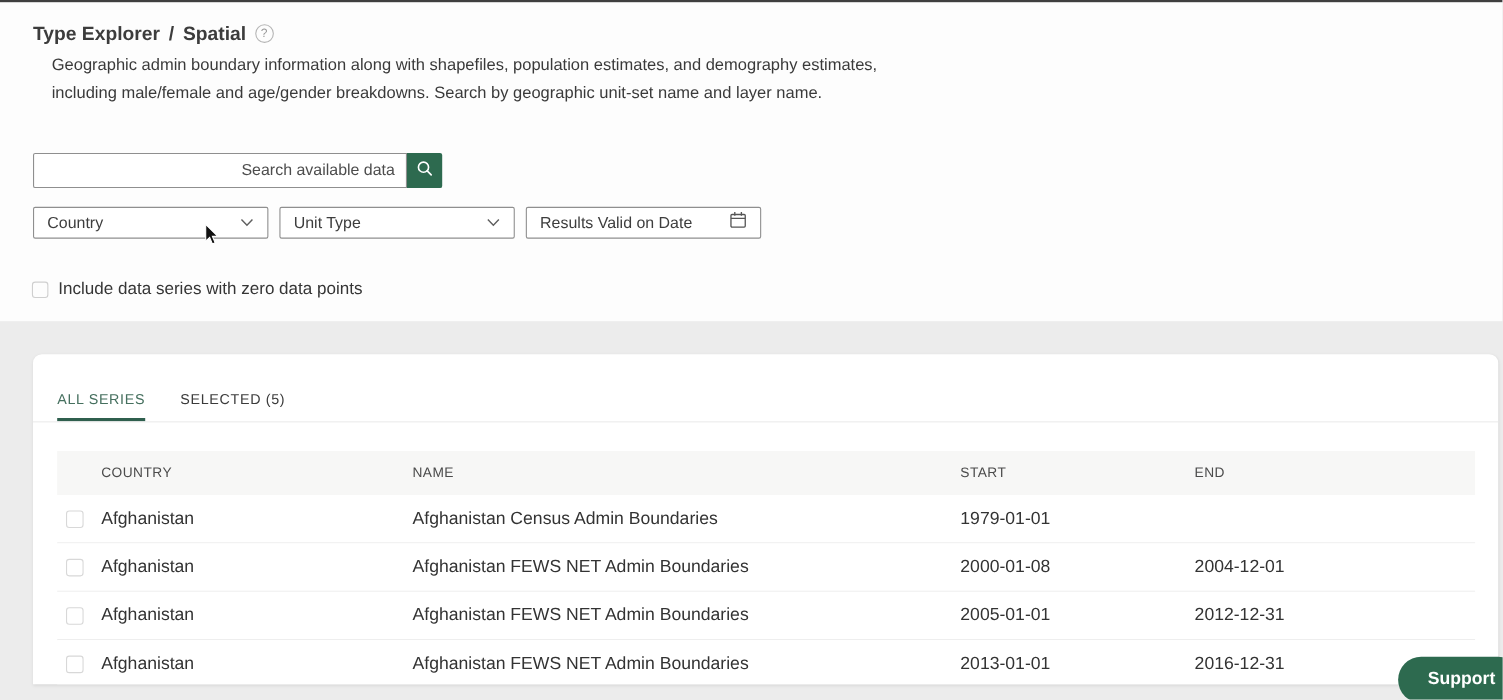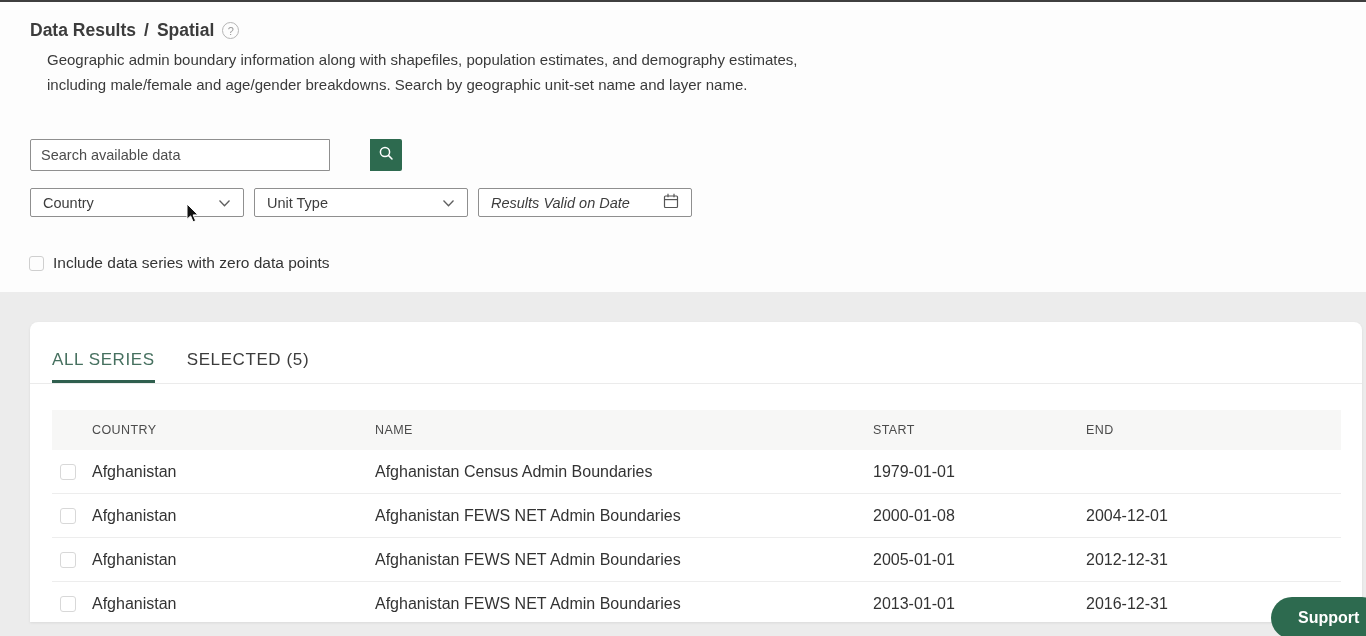--- a/index.html
+++ b/index.html
@@ -22,59 +22,59 @@
     margin-left:8px; width:17px; height:17px; border:1px solid #b5b5b5; border-radius:50%;
     font-size:11px; font-weight:normal; color:#9a9a9a; display:flex; align-items:center; justify-content:center;
   }
 
   
   .description { position:absolute; left:30px; top:48px; font-size:15px; color:#3a3a3a; line-height:24.5px; white-space:nowrap;margin-left:17px; }
 
   
   .search-row { position:absolute; left:30px; top:139px; width:372px; height:32px; }
   .search-input {
-    position:absolute; left:0; top:0; width:300px; height:32px;
+    position:absolute; left:0; top:0; width:340px; height:32px;
     border:1px solid #8f8f8f; border-radius:2px 0 0 2px; background:#fff;
-    padding:0 10px; font-size:14.5px; color:#333; font-family:"Liberation Sans", sans-serif; outline:none;
+    padding:0 10px; font-size:14.5px; color:#333; font-family:"Liberation Sans", sans-serif; outline:none;text-align:right;
   }
   .search-input::placeholder { color:#4d4d4d; opacity:1; }
   .search-btn {
     position:absolute; left:340px; top:0; width:32px; height:32px; border:none;
     background:#2d6a4f; border-radius:0 2px 2px 0; cursor:pointer;
     display:flex; align-items:center; justify-content:center;
   }
 
   
   .filter-row { position:absolute; left:30px; top:188px; height:30px; }
   .dropdown {
     position:absolute; top:0; width:214px; height:29px;
     border:1px solid #8f8f8f; border-radius:2px; background:#fff;
     display:flex; align-items:center; padding:0 12px; cursor:pointer;
   }
   .dropdown .dd-label { font-size:14.5px; color:#3d3d3d; flex:1; }
   .dd-country { left:0; }
   .dd-unit { left:224px; }
-  .dd-date { left:448px;font-style:italic; }
+  .dd-date { left:448px; }
 
   
   .checkbox-row { position:absolute; left:29px; top:253px; height:20px; display:flex; align-items:center; }
   .checkbox {
     width:15px; height:15px; border:1px solid #cfcfcf; border-radius:3px; background:#fdfdfd; cursor:pointer;
   }
   .checkbox-label { margin-left:9px; font-size:15.5px; color:#353535; }
 
   
   .card {
     position:absolute; left:30px; top:322px; width:1332px; height:300px;
     background:#fff; border-radius:8px 8px 0 0; box-shadow:0 1px 3px rgba(0,0,0,0.08);
     overflow:hidden;
   }
   .tabs { position:absolute; left:22px; top:0; height:61px; display:flex; align-items:flex-end; gap:32px; }
   .tab {
-    font-size:17px; letter-spacing:0.6px; padding-bottom:13px; cursor:pointer; color:#3b3b3b;
+    font-size:13px; letter-spacing:0.6px; padding-bottom:13px; cursor:pointer; color:#3b3b3b;
   }
   .tab.active { color:#46705f; border-bottom:3px solid #2f5f4e; padding-bottom:10px; }
   .tabs-border { position:absolute; left:0; top:61px; width:1332px; height:1px; background:#ebebeb; }
 
   .table { position:absolute; left:22px; top:88px; width:1289px; }
   .t-head {
     display:grid; grid-template-columns:40px 283px 498px 213px 1fr;
     height:40px; align-items:center; background:#f7f7f6;
     font-size:12.5px; color:#4c4c4c; letter-spacing:0.4px;
   }
@@ -95,21 +95,21 @@
 
   .cursor { position:absolute; left:186px; top:203px; z-index:10; pointer-events:none; }
 </style>
 </head>
 <body>
 
 <div id="app">
   <div class="upper">
 
     <div class="breadcrumb">
-      <span>Data Results</span>
+      <span>Type Explorer</span>
       <span class="sep">/</span>
       <span>Spatial</span>
       <span class="help-badge">?</span>
     </div>
 
     <div class="description">
       <div>Geographic admin boundary information along with shapefiles, population estimates, and demography estimates,</div>
       <div>including male/female and age/gender breakdowns. Search by geographic unit-set name and layer name.</div>
     </div>
 

